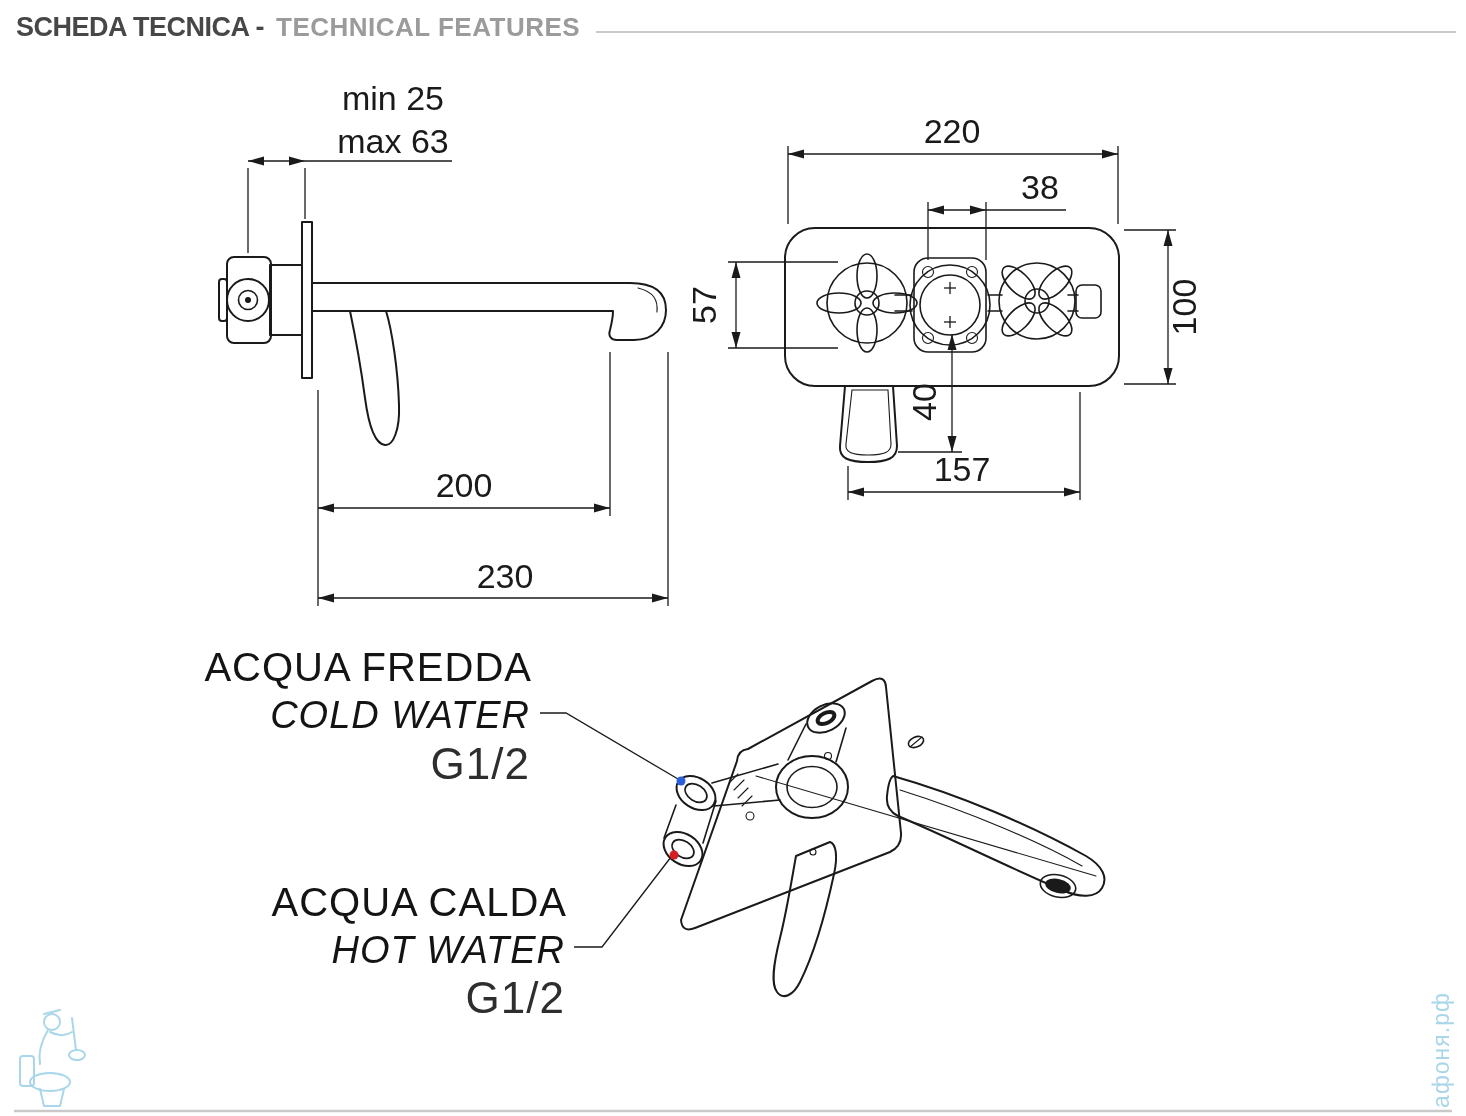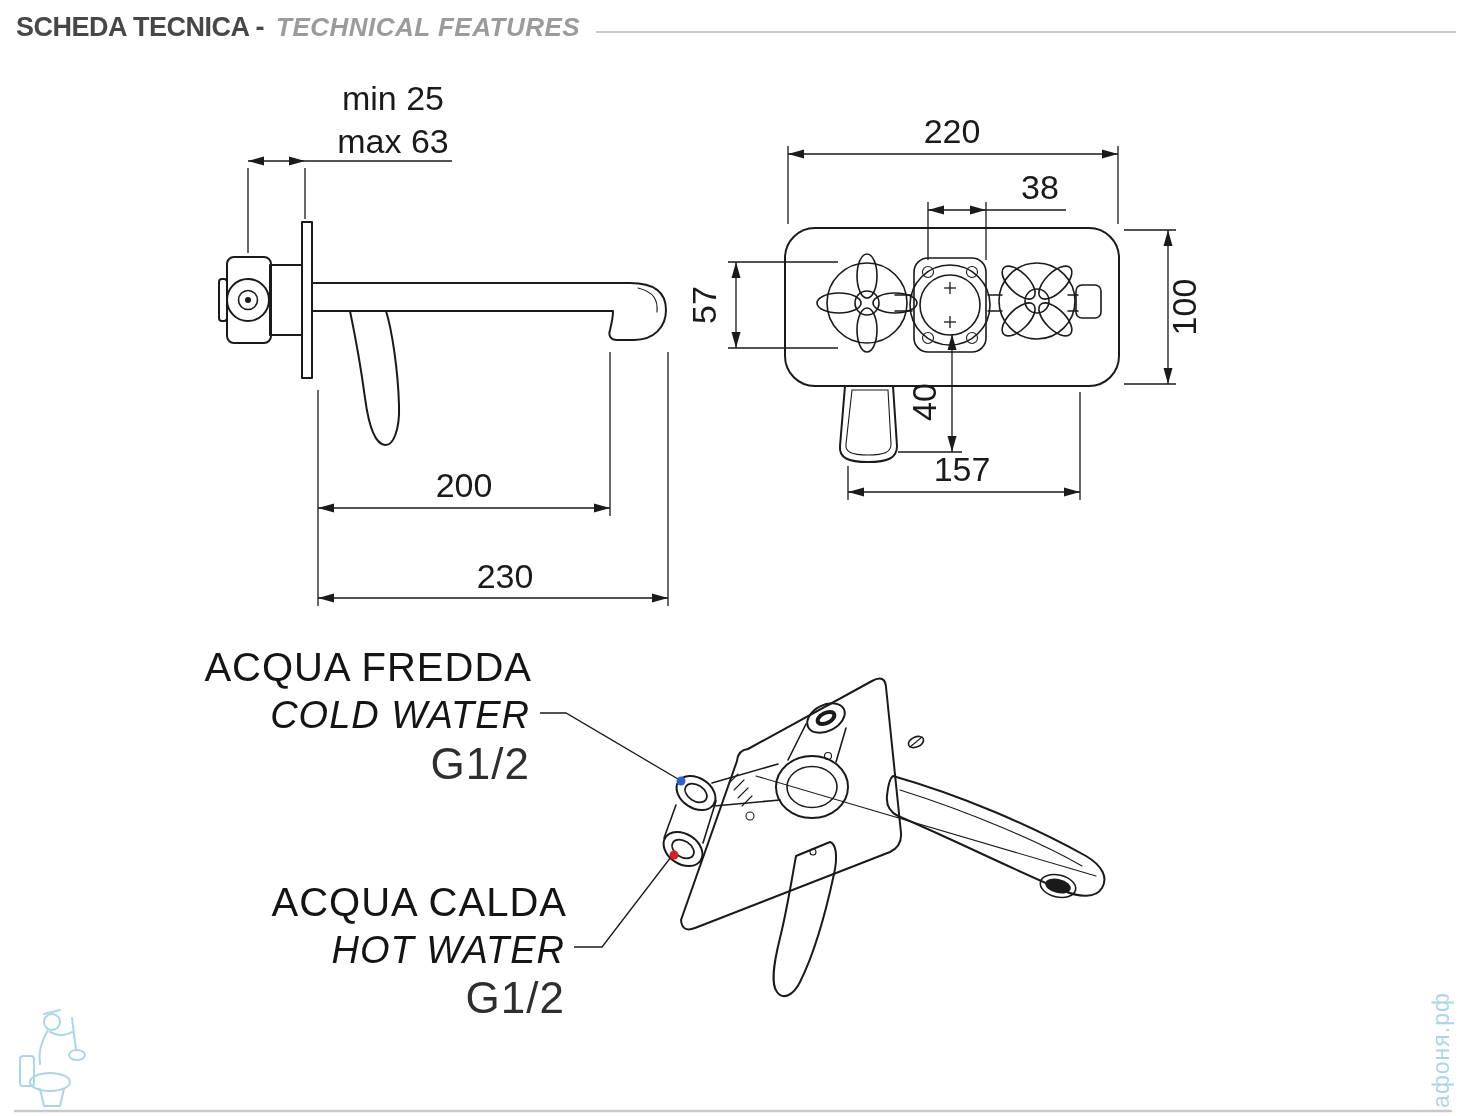--- a/index.html
+++ b/index.html
@@ -1,21 +1,21 @@
 <!DOCTYPE html>
 <html><head>
 <meta charset="utf-8">
 <style>
   * { margin:0; padding:0; box-sizing:border-box; }
   html,body { background:#ffffff; font-family:"Liberation Sans", sans-serif; }
   .page { position:relative; width:1466px; height:1116px; background:#fff; overflow:hidden; }
 
   .header { position:absolute; top:12px; left:16px; right:10px; display:flex; align-items:center; z-index:2; }
   .title { font-size:27px; font-weight:700; color:#474747; letter-spacing:-0.5px; white-space:pre; }
-  .subtitle { font-size:26px; font-weight:700; font-style:italic; color:#9b9b9b; margin-left:12px; letter-spacing:0.5px; white-space:pre; }
+  .subtitle { font-size:26px; font-weight:700; color:#9b9b9b; margin-left:12px; letter-spacing:0.5px; white-space:pre; }
   .rule { flex:1; border-top:2px solid #c9c9c9; margin-left:16px; margin-top:8px; }
 
   svg.sheet { position:absolute; left:0; top:0; }
 
   .ol   { fill:none; stroke:#1a1a1a; stroke-width:2;   stroke-linejoin:round; stroke-linecap:round; }
   .med  { fill:none; stroke:#1a1a1a; stroke-width:1.6; stroke-linejoin:round; stroke-linecap:round; }
   .thin { fill:none; stroke:#1a1a1a; stroke-width:1.1; stroke-linecap:round; }
   .dim  { fill:none; stroke:#1a1a1a; stroke-width:1.3; }
   .arr  { fill:#1a1a1a; stroke:none; }
   .dark { fill:#1a1a1a; stroke:none; }

